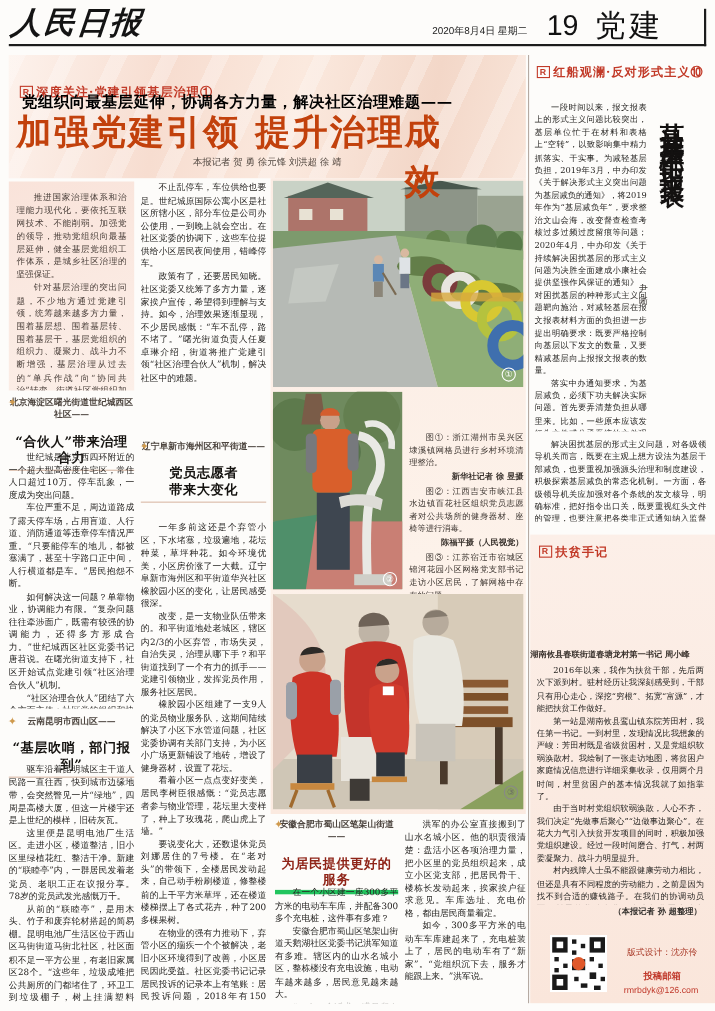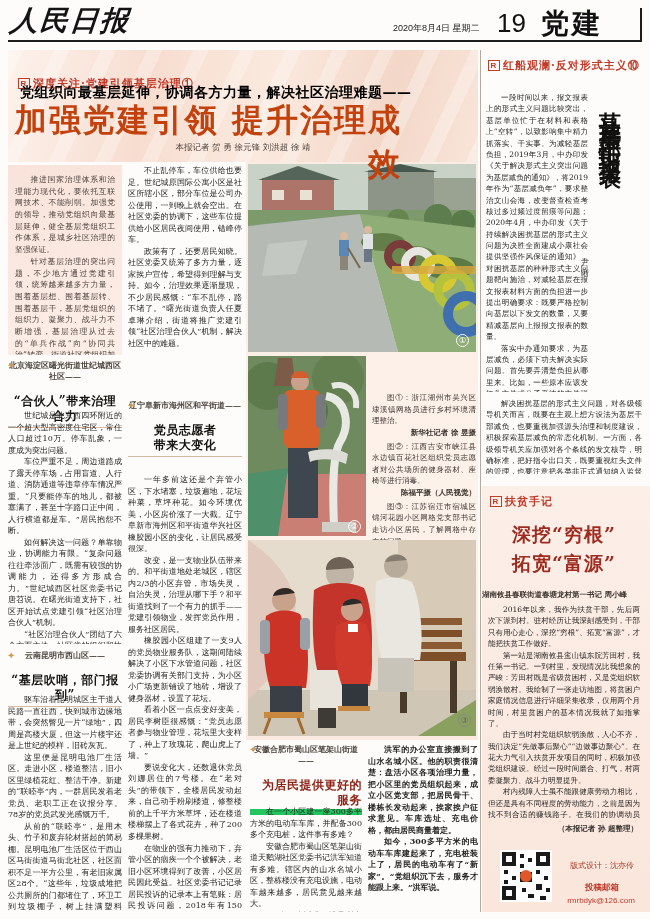--- a/index.html
+++ b/index.html
@@ -3,21 +3,21 @@
 <meta charset="utf-8">
 <style>
   html,body{margin:0;padding:0;}
   body{width:650px;background:#ffffff;font-family:"DejaVu Serif",serif;}
   .page{position:relative;width:650px;height:919px;background:#fdfcfa;overflow:hidden;}
 
   
   .masthead{position:absolute;left:10px;top:2px;font-size:28px;font-weight:bold;font-style:italic;color:#141414;letter-spacing:2px;transform:skewX(-5deg);}
   .hdr-date{position:absolute;left:393px;top:22px;font-size:9px;color:#222;font-family:"Liberation Sans",sans-serif;}
   .hdr-pagenum{position:absolute;left:497px;top:8px;font-size:26px;color:#111;font-family:"Liberation Sans",sans-serif;}
-  .hdr-section{position:absolute;left:541px;top:5px;font-size:28px;font-weight:bold;color:#111;letter-spacing:3px;}
+  .hdr-section{position:absolute;left:541px;top:5px;font-size:28px;font-weight:normal;color:#111;letter-spacing:3px;}
   .hdr-rule{position:absolute;left:8px;top:40px;width:634px;height:2px;background:#1c1c1c;}
   .hdr-bracket{position:absolute;left:640px;top:8px;width:2px;height:34px;background:#1c1c1c;}
 
   
   .banner{position:absolute;left:8px;top:50px;width:470px;height:112px;
     background:linear-gradient(102deg,#fdf2ec 0%,#f7ddd0 30%,#fbe9de 55%,#f3d7c8 80%,#f9e5d9 100%);}
   .banner::after{content:"";position:absolute;inset:0;background:repeating-linear-gradient(115deg,rgba(255,255,255,.28) 0 14px,rgba(255,255,255,0) 14px 42px);}
   .kicker-row{position:absolute;left:18px;top:76px;z-index:3;font-size:11px;font-weight:bold;color:#c23a28;letter-spacing:1px;}
   .r-icon{display:inline-block;border:1.4px solid #c23a28;color:#c23a28;font-size:8px;font-weight:bold;line-height:9px;width:10px;text-align:center;vertical-align:1px;margin-right:3px;font-family:"Liberation Sans",sans-serif;}
   .subtitle{position:absolute;left:20px;top:84px;z-index:3;font-size:14px;font-weight:bold;color:#000000;letter-spacing:.5px;}
@@ -29,21 +29,21 @@
   .tblock p{margin:0;text-indent:2em;}
   .editor-box{position:absolute;left:8px;top:165px;width:114px;height:190px;overflow:hidden;
     background:linear-gradient(160deg,#f9e3da,#fcefe8);padding:9px 7px;box-sizing:border-box;
     font-size:7.8px;line-height:1.5;color:#4b403b;text-align:justify;}
   .editor-box p{margin:0;text-indent:2em;}
 
   .sec-head{position:absolute;text-align:center;border-bottom:1px solid #d9b9a6;padding-bottom:3px;}
   .sec-head .star{position:absolute;left:-1px;top:0;color:#cf9a4e;font-size:10px;}
   .sec-kicker{font-size:8px;font-weight:bold;color:#4c443e;line-height:1.4;}
   .sec-title{font-size:12px;font-weight:bold;color:#151310;line-height:1.25;margin-top:12px;letter-spacing:.5px;}
-  .sec-title.red{color:#8f2418;border-bottom:6px solid #22c55e;display:inline-block;padding-bottom:1px;text-align:right;}
+  .sec-title.red{color:#8f2418;border-bottom:4px solid #22c55e;display:inline-block;padding-bottom:1px;}
 
   
   .photo-zone{position:absolute;left:246px;top:162px;width:232px;height:578px;
     background:linear-gradient(180deg,#fbece3,#fdf2ea 60%,#fbeae0);}
   .photo{position:absolute;overflow:hidden;}
   .photo svg{display:block;}
   .badge{position:absolute;width:11px;height:11px;border:1px solid #fff;border-radius:50%;color:#fff;font-size:8px;line-height:11px;text-align:center;font-family:"Liberation Sans",sans-serif;}
   .caps{position:absolute;left:372px;top:392px;width:104px;font-size:7.5px;line-height:1.55;color:#3a332e;text-align:justify;}
   .caps p{margin:0 0 2px 0;text-indent:2em;}
   .caps .credit{display:block;text-align:right;font-weight:bold;text-indent:0;}
@@ -271,21 +271,21 @@
     <span class="star">✦</span>
     <div class="sec-kicker">安徽合肥市蜀山区笔架山街道——</div>
     <div class="sec-title red">为居民提供更好的服务</div>
   </div>
   <div class="tblock" style="left:250px;top:806px;width:112px;height:106px;">
     <p>在一个小区建一座300多平方米的电动车车库，并配备300多个充电桩，这件事有多难？</p>
     <p>安徽合肥市蜀山区笔架山街道天鹅湖社区党委书记洪军知道有多难。辖区内的山水名城小区，整栋楼没有充电设施，电动车越来越多，居民意见越来越大。</p>
     <p>“一人一个诉求，满足所有人的需求，难！”洪军说，业委会和物业立场不同，居民的需求更是五花八门。洪军想深入了解情况，无奈原来的小区党支部不给力，“直接进小区调研吧，又认不得人，说不上话，门都不开。”</p>
 
   </div>
-  <div class="tblock" style="left:368px;top:744px;width:110px;height:168px;font-weight:bold;">
+  <div class="tblock" style="left:368px;top:744px;width:110px;height:168px;">
     <p>洪军的办公室直接搬到了山水名城小区。他的职责很清楚：盘活小区各项治理力量，把小区里的党员组织起来，成立小区党支部，把居民骨干、楼栋长发动起来，挨家挨户征求意见。车库选址、充电价格，都由居民商量着定。</p>
     <p>如今，300多平方米的电动车车库建起来了，充电桩装上了，居民的电动车有了“新家”。“党组织沉下去，服务才能跟上来。”洪军说。</p>
   </div>
 
   <div class="vdivider"></div>
 
   <div class="sb-head" style="left:488px;top:58px;">
     <span class="r-icon">R</span><span>红船观澜·反对形式主义⑩</span>
   </div>
   <div class="tblock sb-small" style="left:486px;top:92px;width:102px;height:300px;">
@@ -294,24 +294,20 @@
   </div>
   <div class="vtitle">莫让基层干部忙于报文报表</div>
   <div class="vauthor">尹 晰</div>
   <div class="tblock sb-small" style="left:486px;top:398px;width:156px;height:76px;">
     <p>解决困扰基层的形式主义问题，对各级领导机关而言，既要在主观上想方设法为基层干部减负，也要重视加强源头治理和制度建设，积极探索基层减负的常态化机制。一方面，各级领导机关应加强对各个条线的发文核导，明确标准，把好指令出口关，既要重视红头文件的管理，也要注意把各类非正式通知纳入监督管理，能精简的精简，能合并的合并。另一方面，要依托互联网技术，建立各部门信息互联互通共享机制，让各单位之间打破“信息孤岛”，提高基层上报数据资料的利用率，彻底让数据多“跑腿”、干部群众少“跑路”，真正减轻基层多头报送的压力。</p>
   </div>
 
   <div class="fupin-bg"></div>
   <div class="sb-head" style="left:490px;top:494px;">
     <span class="r-icon">R</span><span>扶贫手记</span>
-  </div>
-  <div class="fp-title">
-    <div>深挖“穷根”</div>
-    <div>拓宽“富源”</div>
   </div>
   <div class="fp-byline">湖南攸县春联街道春塘龙村第一书记 周小峰</div>
   <div class="tblock sb-small" style="left:488px;top:604px;width:152px;height:218px;">
     <p>2016年以来，我作为扶贫干部，先后两次下派到村。驻村经历让我深刻感受到，干部只有用心走心，深挖“穷根”、拓宽“富源”，才能把扶贫工作做好。</p>
     <p>第一站是湖南攸县鸾山镇东院芳田村，我任第一书记。一到村里，发现情况比我想象的严峻：芳田村既是省级贫困村，又是党组织软弱涣散村。我绘制了一张走访地图，将贫困户家庭情况信息进行详细采集收录，仅用两个月时间，村里贫困户的基本情况我就了如指掌了。</p>
     <p>由于当时村党组织软弱涣散，人心不齐，我们决定“先做事后聚心”“边做事边聚心”。在花大力气引入扶贫开发项目的同时，积极加强党组织建设。经过一段时间磨合、打气，村两委凝聚力、战斗力明显提升。</p>
     <p>村内残障人士虽不能跟健康劳动力相比，但还是具有不同程度的劳动能力，之前是因为找不到合适的赚钱路子。在我们的协调动员下，村里的养殖企业、大户与贫困户建立了“零风险、零支付寄养”的合作模式。贫困户免费领取桑草鸡仔苗、土鸡苗，绿色富锌养鸡饲养，养殖企业包技术还管保价回购。之前没有收入来源的贫困户一年下来可以有万把块钱的收入，干劲越来越足。仅一年时间，56户贫困户就脱贫47户，省级贫困村和软弱涣散村的帽子也摘了下来。</p>
 
   </div>
   <div class="fp-sign">（本报记者 孙 超整理）</div>

